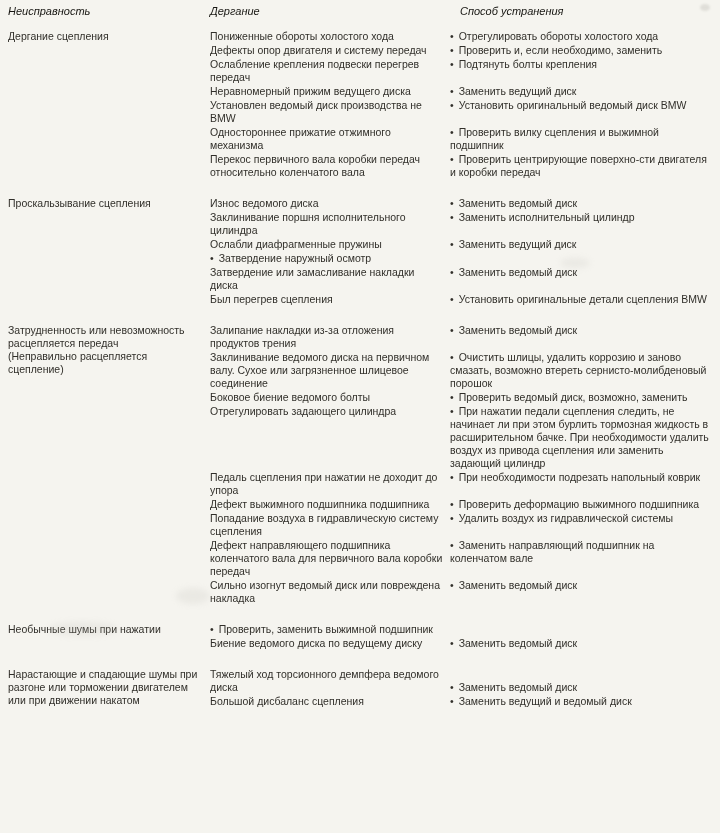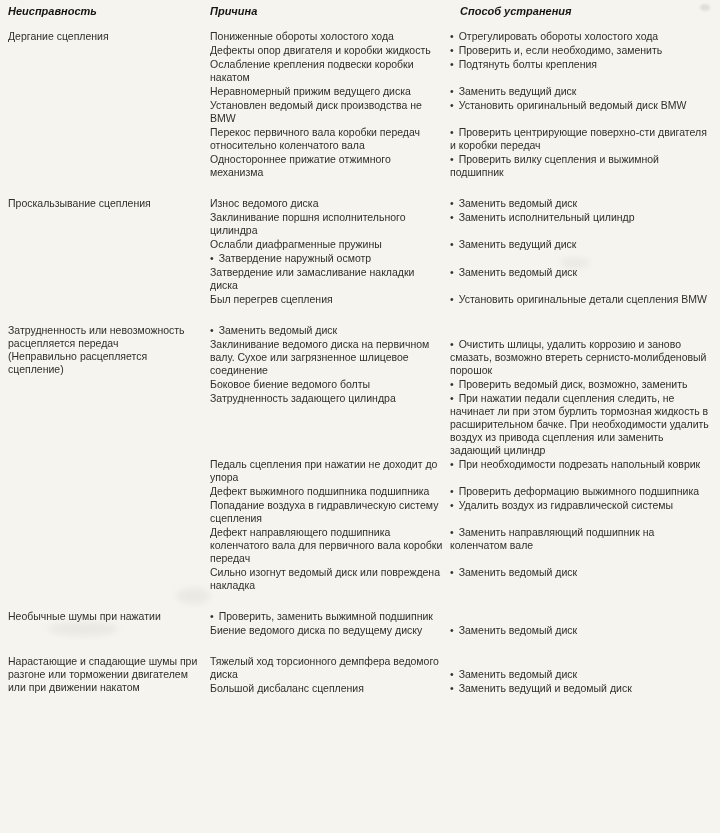--- a/index.html
+++ b/index.html
@@ -3,21 +3,21 @@
 <meta charset="utf-8">
 <style>
   html,body{margin:0;padding:0}
   body{
     width:720px;height:833px;overflow:hidden;
     background:#f5f4ef;color:#312f2a;
     font-family:"Liberation Sans",sans-serif;
     font-size:10.5px;line-height:13px;
   }
   .doc{position:relative;box-sizing:border-box;height:100%;padding:5px 7px 0 8px}
-  .hdr{display:flex;font-weight:700;font-style:italic;font-size:11px;color:#161511;margin-bottom:12px}
+  .hdr{display:flex;font-weight:400;font-style:italic;font-size:11px;color:#161511;margin-bottom:12px}
   .c1{width:202px;flex:none;padding-right:6px;box-sizing:border-box}
   .c2{width:240px;flex:none;padding-right:5px;box-sizing:border-box}
   .c3{flex:1;min-width:0}
   .hdr .c3{padding-left:10px}
   .section{display:flex;margin-bottom:17px}
   .section:last-child{margin-bottom:0}
   .fault{white-space:pre-line}
   .rows{flex:1;display:flex;flex-direction:column;min-width:0}
   .row{display:flex;margin-bottom:1px}
   .remedy .bullet{margin-right:5px}
@@ -28,55 +28,55 @@
   .smudge.c{left:560px;top:258px;width:30px;height:10px}
   .smudge.d{left:700px;top:4px;width:10px;height:7px;opacity:.35;filter:blur(1px)}
 </style>
 </head>
 <body style="background: rgb(245, 244, 239); color: rgb(49, 47, 42);">
 
 <div class="doc">
 
   <div class="hdr">
     <div class="c1">Неисправность</div>
-    <div class="c2">Причина</div>
+    <div class="c2">Дергание</div>
     <div class="c3">Способ устранения</div>
   </div>
 
   <div id="sections">
       <div class="section">
         <div class="c1 fault">Дергание сцепления</div>
         <div class="rows">
           <div class="row">
             <div class="c2 cause">Пониженные обороты холостого хода</div>
             <div class="c3 remedy"><span class="bullet">•</span><span>Отрегулировать обороты холостого хода</span></div>
           </div>
           <div class="row">
-            <div class="c2 cause">Дефекты опор двигателя и коробки жидкость</div>
+            <div class="c2 cause">Дефекты опор двигателя и систему передач</div>
             <div class="c3 remedy"><span class="bullet">•</span><span>Проверить и, если необходимо, заменить</span></div>
           </div>
           <div class="row">
-            <div class="c2 cause">Ослабление крепления подвески коробки накатом</div>
+            <div class="c2 cause">Ослабление крепления подвески перегрев передач</div>
             <div class="c3 remedy"><span class="bullet">•</span><span>Подтянуть болты крепления</span></div>
           </div>
           <div class="row">
             <div class="c2 cause">Неравномерный прижим ведущего диска</div>
             <div class="c3 remedy"><span class="bullet">•</span><span>Заменить ведущий диск</span></div>
           </div>
           <div class="row">
             <div class="c2 cause">Установлен ведомый диск производства не BMW</div>
             <div class="c3 remedy"><span class="bullet">•</span><span>Установить оригинальный ведомый диск BMW</span></div>
           </div>
           <div class="row">
+            <div class="c2 cause">Одностороннее прижатие отжимного механизма</div>
+            <div class="c3 remedy"><span class="bullet">•</span><span>Проверить вилку сцепления и выжимной подшипник</span></div>
+          </div>
+          <div class="row">
             <div class="c2 cause">Перекос первичного вала коробки передач относительно коленчатого вала</div>
             <div class="c3 remedy"><span class="bullet">•</span><span>Проверить центрирующие поверхно-сти двигателя и коробки передач</span></div>
-          </div>
-          <div class="row">
-            <div class="c2 cause">Одностороннее прижатие отжимного механизма</div>
-            <div class="c3 remedy"><span class="bullet">•</span><span>Проверить вилку сцепления и выжимной подшипник</span></div>
           </div>
         </div>
       </div>
       <div class="section">
         <div class="c1 fault">Проскальзывание сцепления</div>
         <div class="rows">
           <div class="row">
             <div class="c2 cause">Износ ведомого диска</div>
             <div class="c3 remedy"><span class="bullet">•</span><span>Заменить ведомый диск</span></div>
           </div>
@@ -99,32 +99,33 @@
             <div class="c2 cause">Был перегрев сцепления</div>
             <div class="c3 remedy"><span class="bullet">•</span><span>Установить оригинальные детали сцепления BMW</span></div>
           </div>
         </div>
       </div>
       <div class="section">
         <div class="c1 fault">Затрудненность или невозможность расцепляется передач
 (Неправильно расцепляется сцепление)</div>
         <div class="rows">
           <div class="row">
+            <div class="c2 cause">Залипание накладки из-за отложения продуктов трения</div>
             <div class="c3 remedy"><span class="bullet">•</span><span>Заменить ведомый диск</span></div>
           </div>
           <div class="row">
             <div class="c2 cause">Заклинивание ведомого диска на первичном валу. Сухое или загрязненное шлицевое соединение</div>
             <div class="c3 remedy"><span class="bullet">•</span><span>Очистить шлицы, удалить коррозию и заново смазать, возможно втереть сернисто-молибденовый порошок</span></div>
           </div>
           <div class="row">
             <div class="c2 cause">Боковое биение ведомого болты</div>
             <div class="c3 remedy"><span class="bullet">•</span><span>Проверить ведомый диск, возможно, заменить</span></div>
           </div>
           <div class="row">
-            <div class="c2 cause">Затрудненность задающего цилиндра</div>
+            <div class="c2 cause">Отрегулировать задающего цилиндра</div>
             <div class="c3 remedy"><span class="bullet">•</span><span>При нажатии педали сцепления следить, не начинает ли при этом бурлить тормозная жидкость в расширительном бачке. При необходимости удалить воздух из привода сцепления или заменить задающий цилиндр</span></div>
           </div>
           <div class="row">
             <div class="c2 cause">Педаль сцепления при нажатии не доходит до упора</div>
             <div class="c3 remedy"><span class="bullet">•</span><span>При необходимости подрезать напольный коврик</span></div>
           </div>
           <div class="row">
             <div class="c2 cause">Дефект выжимного подшипника подшипника</div>
             <div class="c3 remedy"><span class="bullet">•</span><span>Проверить деформацию выжимного подшипника</span></div>
           </div>

